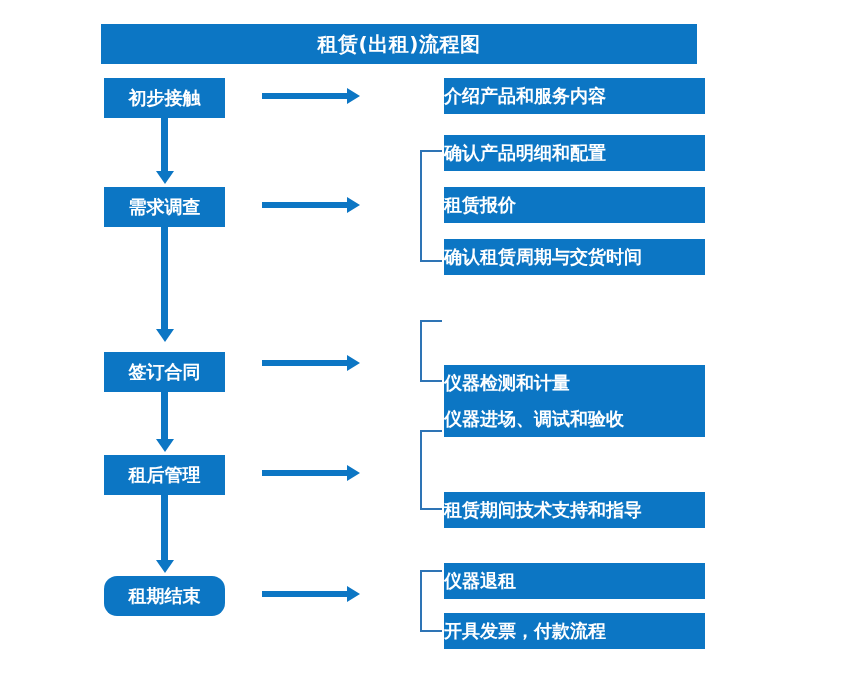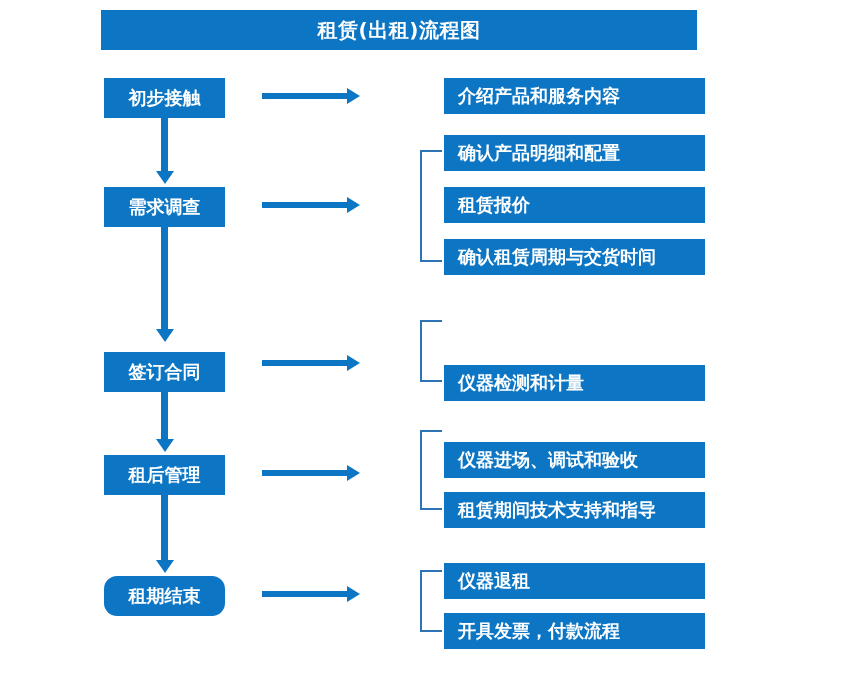--- a/index.html
+++ b/index.html
@@ -17,21 +17,21 @@
     position: relative;
     width: 844px;
     height: 688px;
     background: #ffffff;
   }
 
   
   .title-bar {
     position: absolute;
     left: 101px;
-    top: 10px;
+    top: 24px;
     width: 596px;
     height: 40px;
     background: #0c76c4;
     color: #ffffff;
     display: flex;
     align-items: center;
     justify-content: center;
     font-size: 20px;
     font-weight: bold;
     letter-spacing: 0.5px;
@@ -52,21 +52,20 @@
     width: 121px;
     height: 40px;
     justify-content: center;
     font-size: 18px;
   }
   .box.right {
     left: 444px;
     width: 261px;
     height: 36px;
     justify-content: flex-start;
-    padding-left: 14px;
     box-sizing: border-box;
     font-size: 18px;
   }
 
   
   .arrow-h {
     position: absolute;
     height: 16px;
     width: 98px;
   }
@@ -196,21 +195,21 @@
   </div>
   <div class="box right" style="top:187px;">
     <span>租赁报价</span>
   </div>
   <div class="box right" style="top:239px;">
     <span>确认租赁周期与交货时间</span>
   </div>
   <div class="box right" style="top:365px;">
     <span>仪器检测和计量</span>
   </div>
-  <div class="box right" style="top:442px;align-items:center;">
+  <div class="box right" style="top:401px;align-items:center;">
     <span>仪器进场、调试和验收</span>
   </div>
   <div class="box right" style="top:492px;">
     <span>租赁期间技术支持和指导</span>
   </div>
   <div class="box right" style="top:563px;">
     <span>仪器退租</span>
   </div>
   <div class="box right" style="top:613px;">
     <span>开具发票，付款流程</span>

